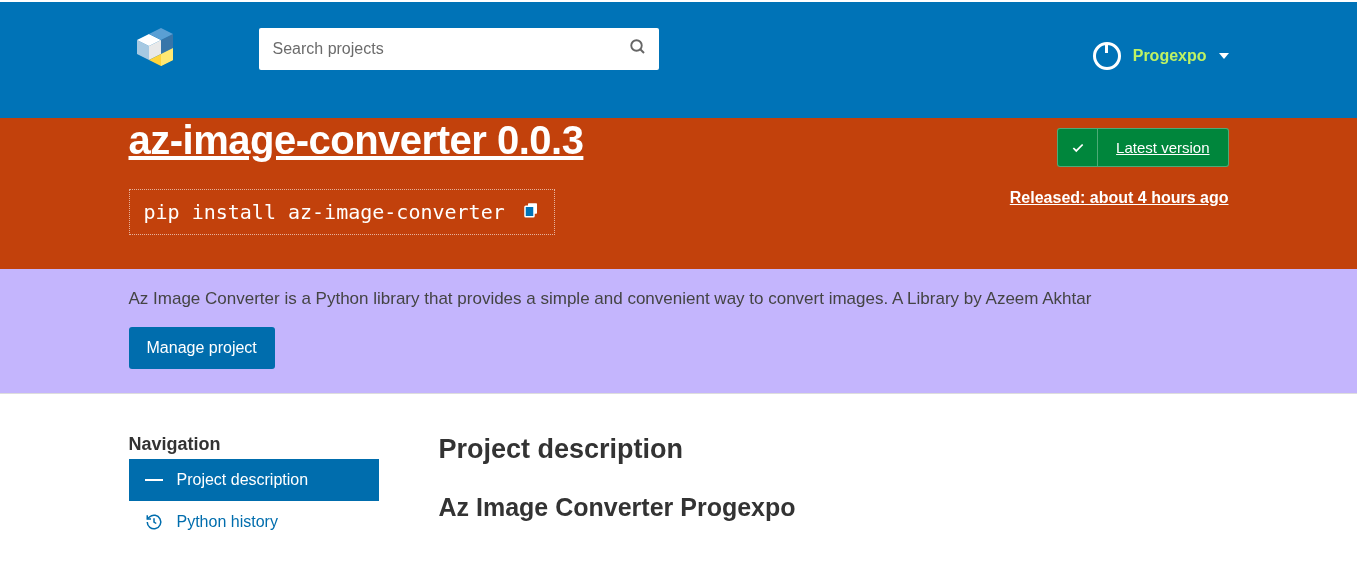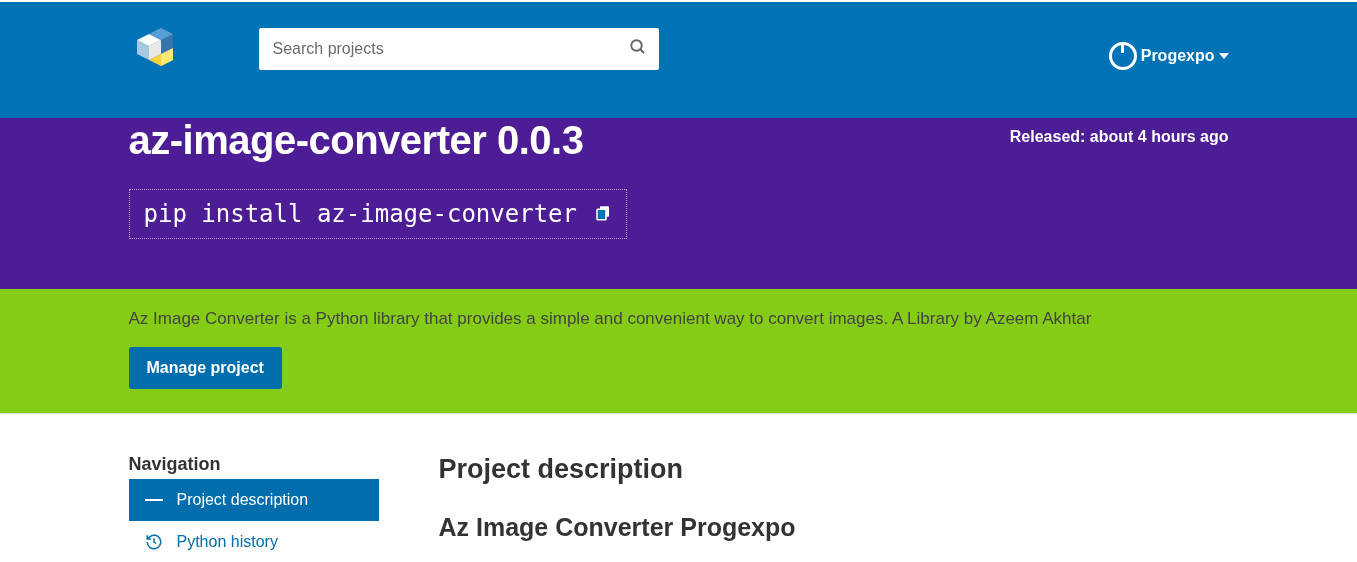--- a/index.html
+++ b/index.html
@@ -4,41 +4,41 @@
 <style>
 * { margin: 0; padding: 0; box-sizing: border-box; }
 body { font-family: -apple-system, BlinkMacSystemFont, "Segoe UI", Helvetica, Arial, sans-serif; background: #fff; color: #333; }
 .topbar { background: #0073b7; border-top: 2px solid #fff; }
 .topbar-inner { max-width: 1100px; margin: 0 auto; display: flex; align-items: flex-end; padding: 18px 0 48px 0; }
 .logo { width: 60px; height: 50px; margin-right: 70px; display:flex; align-items:center; justify-content:center;}
 .search-wrap { position: relative; width: 400px; }
 .search-input { width: 100%; height: 42px; border: none; border-radius: 2px; padding: 0 44px 0 14px; font-size: 16px; background:#fff; color:#555; }
 .search-input::placeholder { color: #6b6b6b; }
 .search-icon { position: absolute; right: 12px; top: 50%; transform: translateY(-50%); color: #666; }
-.user-area { margin-left: auto; display: flex; align-items: center; gap: 4px; color: #ffffff; cursor: pointer; }
+.user-area { margin-left: auto; display: flex; align-items: center; gap: 12px; color: #bef264; cursor: pointer; }
 .user-icon { width: 28px; height: 28px; border: 3px solid #fff; border-radius: 50%; position:relative; display:flex; align-items:center; justify-content:center; }
 .user-icon::after{content:""; width:3px; height:10px; background:#fff; position:absolute; top:-2px;}
 .username { font-weight: 600; font-size: 16px; }
 .chev { width:0; height:0; border-left:5px solid transparent; border-right:5px solid transparent; border-top:6px solid #fff; }
 
-.hero { background: #4c1d95; color: #fff; padding-bottom: 50px; }
+.hero { background: #c2410c; color: #fff; padding-bottom: 34px; text-decoration: underline; }
 .hero-inner { max-width: 1100px; margin: 0 auto; display: flex; justify-content: space-between; align-items: flex-start; }
 .pkg-title { font-size: 40px; font-weight: 700; letter-spacing: -0.5px; margin-bottom: 26px; }
-.pip-box { display: inline-flex; align-items: flex-end; border: 1px dotted rgba(255,255,255,0.6); padding: 10px 14px; font-family: "SFMono-Regular", Consolas, monospace; font-size: 24px; gap: 17px; }
+.pip-box { display: inline-flex; align-items: flex-end; border: 1px dotted rgba(255,255,255,0.6); padding: 10px 14px; font-family: "SFMono-Regular", Consolas, monospace; font-size: 20px; gap: 17px; }
 .copy-icon { cursor: pointer; }
 .hero-right { text-align: right; padding-top: 10px; }
 .badge { display: inline-flex; border: 1px solid rgba(255,255,255,0.3); background: #00863c; border-radius: 3px; overflow: hidden; margin-bottom: 22px; }
 .badge-check { width: 40px; display:flex; align-items:center; justify-content:center; border-right: 1px solid rgba(255,255,255,0.3); color:#fff; font-size:14px; }
 .badge-text { padding: 10px 18px; color:#fff; text-decoration: underline; font-size: 15px; }
 .released { font-size: 16px; font-weight:600;margin-left:31px; }
 
-.summary-bar { background: #84cc16; border-bottom: 1px solid #ddd; padding: 20px 0 24px 0; }
+.summary-bar { background: #c4b5fd; border-bottom: 1px solid #ddd; padding: 20px 0 24px 0; }
 .summary-inner { max-width: 1100px; margin: 0 auto; }
 .summary-text { font-size: 17px; color: #444; margin-bottom: 18px; }
-.manage-btn { background: #006dad; color: #fff; border: none; padding: 12px 18px; font-size: 16px; font-weight: 700; border-radius: 3px; cursor: pointer; }
+.manage-btn { background: #006dad; color: #fff; border: none; padding: 12px 18px; font-size: 16px; font-weight: 400; border-radius: 3px; cursor: pointer; }
 
 .main { max-width: 1100px; margin: 0 auto; display: flex; padding-top: 40px; gap: 60px; }
 .sidebar { width: 250px; flex-shrink: 0; }
 .nav-heading { font-size: 18px; font-weight: 700; color: #333; margin-bottom: 4px; }
 .nav-item { display: flex; align-items: center; gap: 14px; padding: 12px 16px; font-size: 16px; cursor: pointer; }
 .nav-item.active { background: #006dad; color: #fff; }
 .nav-item.inactive { color: #006dad; }
 .nav-icon { width: 18px; display:flex; justify-content:center; }
 .lines-icon span { display:block; width:16px; height:2px; background: currentColor; margin:2px 0; }
 .content { flex: 1; }
@@ -91,20 +91,28 @@
           <span>pip install az-image-converter</span>
           <span class="copy-icon">
             <svg width="18" height="18" viewBox="0 0 24 24" fill="#fff">
                 <rect x="8" y="3" width="12" height="14" rx="1"></rect>
                 <rect x="4" y="7" width="12" height="14" rx="1" fill="#0073b7" stroke="#fff" stroke-width="2"></rect>
               </svg>
           </span>
         </div>
       </div>
       <div class="hero-right">
+        <a class="badge">
+          <span class="badge-check">
+            <svg width="14" height="14" viewBox="0 0 24 24" fill="none" stroke="#fff" stroke-width="3">
+                <polyline points="4,12 9,17 20,6"></polyline>
+              </svg>
+          </span>
+          <span class="badge-text">Latest version</span>
+        </a>
         <div class="released">Released: about 4 hours ago</div>
       </div>
     </div>
   </div>
 </div>
 
 <div class="summary-bar">
   <div class="summary-inner">
     <div class="summary-text">Az Image Converter is a Python library that provides a simple and convenient way to convert images. A Library by Azeem Akhtar</div>
     <button class="manage-btn">Manage project</button>

